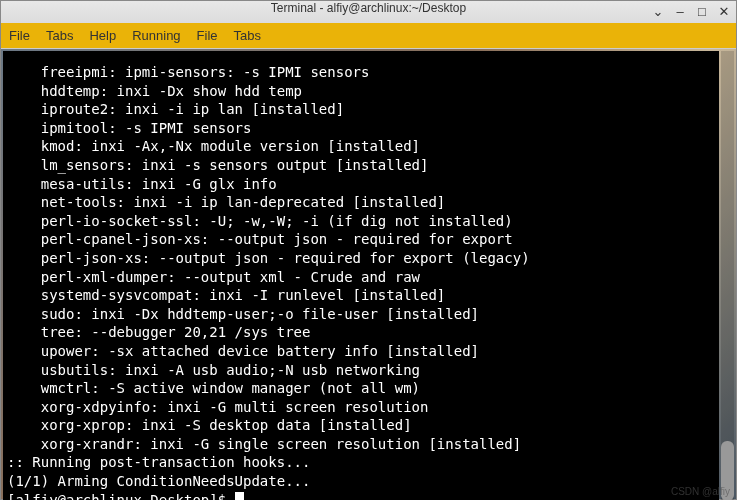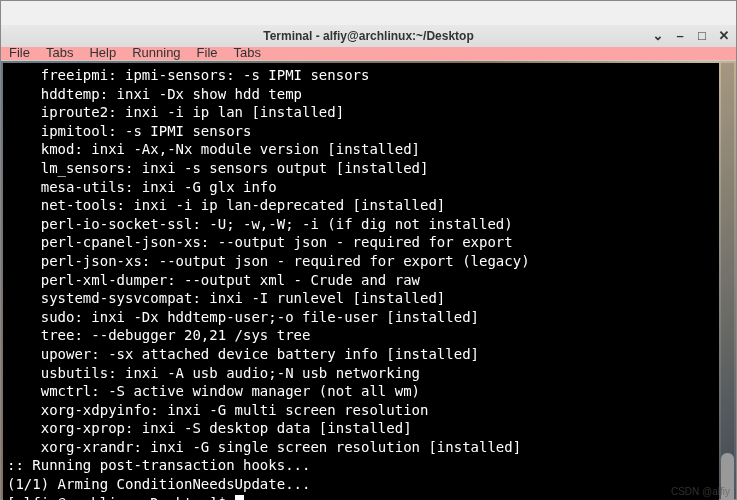--- a/index.html
+++ b/index.html
@@ -1,25 +1,25 @@
 <!DOCTYPE html>
 <html><head>
 <meta charset="utf-8">
 <style>
   * { box-sizing: border-box; margin: 0; padding: 0; }
   html, body { width: 737px; height: 500px; overflow: hidden; font-family: sans-serif; }
   body { background: #5a6b7a; }
   .window { width: 737px; height: 500px; background: #f0f0f0; display: flex; flex-direction: column; border: 1px solid #888; }
-  .titlebar { height: 22px; background: linear-gradient(#e8e8e8,#dcdcdc); display: flex; align-items: center; justify-content: center; position: relative; font-size: 12px; font-weight: bold; color: #333; margin-top: 24px; }
+  .titlebar { height: 22px; background: linear-gradient(#e8e8e8,#dcdcdc); display: flex; justify-content: center; position: relative; font-size: 12px; font-weight: normal; color: #333; }
   .titlebar-controls { position: absolute; right: 4px; top: 2px; display: flex; gap: 6px; }
   .tbtn { width: 16px; height: 16px; display: flex; align-items: center; justify-content: center; font-size: 13px; color: #333; cursor: pointer; }
-  .menubar { height: 14px; background: #fca5a5; display: flex; align-items: flex-end; padding: 0 8px; gap: 16px; font-size: 13px; color: #333; border-bottom: 1px solid #ccc; }
+  .menubar { height: 26px; background: #eab308; display: flex; align-items: center; padding: 0 8px; gap: 16px; font-size: 13px; color: #333; border-bottom: 1px solid #ccc; }
   .menuitem { cursor: pointer; }
   .term-wrap { flex: 1; position: relative; background: linear-gradient(135deg,#6b7885 0%,#8a6f5a 40%,#c8b79a 60%,#4a5662 100%); }
-  .term { position: absolute; top: 2px; left: 2px; width: 716px; height: 450px; background: #000; color: #fff; font-family: "Droid Sans Mono","DejaVu Sans Mono",monospace; font-size: 14px; line-height: 18.6px; padding: 3px 4px; overflow: hidden; white-space: pre; }
+  .term { position: absolute; top: 2px; left: 2px; width: 716px; height: 450px; background: #000; color: #fff; font-family: "Droid Sans Mono","DejaVu Sans Mono",monospace; font-size: 14px; line-height: 18.6px; padding: 12px 4px; overflow: hidden; white-space: pre; }
   .scrollbar { position: absolute; right: 2px; top: 2px; width: 13px; height: 450px; background: rgba(0,0,0,0.15); }
   .scrollthumb { position: absolute; right: 0; width: 13px; height: 60px; bottom: 0; background: #999; border-radius: 6px; }
   .cursor { display: inline-block; width: 9px; height: 16px; background: #fff; vertical-align: text-bottom; }
   .watermark { position: absolute; right: 6px; bottom: 2px; font-size: 10px; color: rgba(80,80,80,0.6); margin-left: 26px; }
 </style>
 </head>
 <body>
 
 <div class="window">
   <div class="titlebar">

